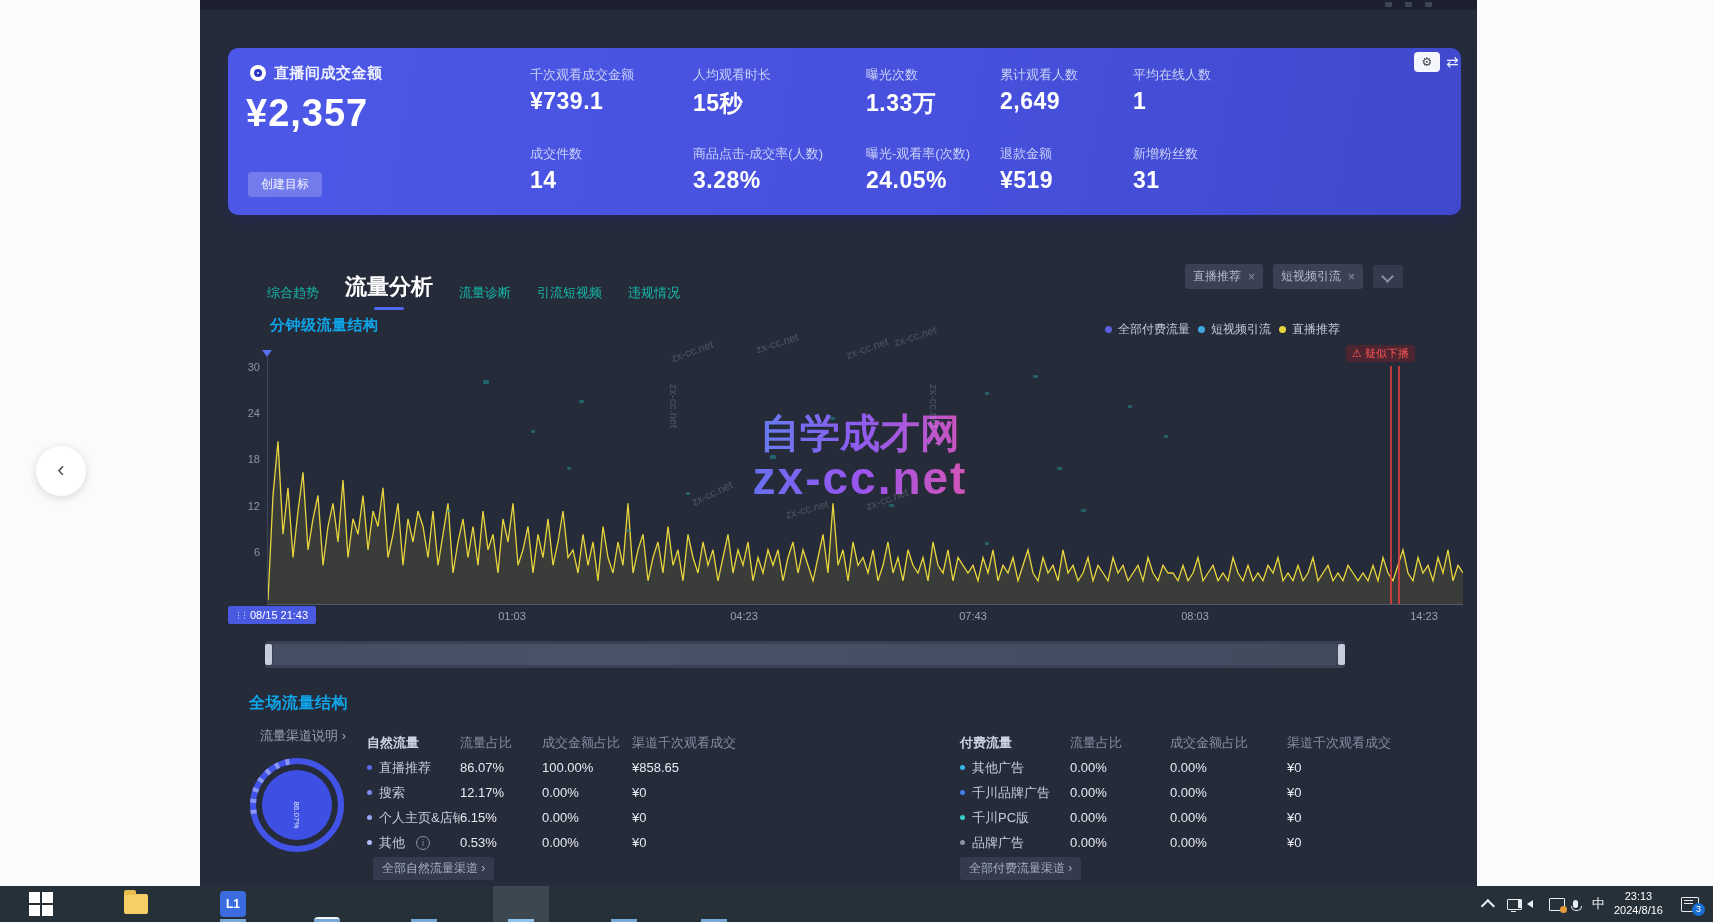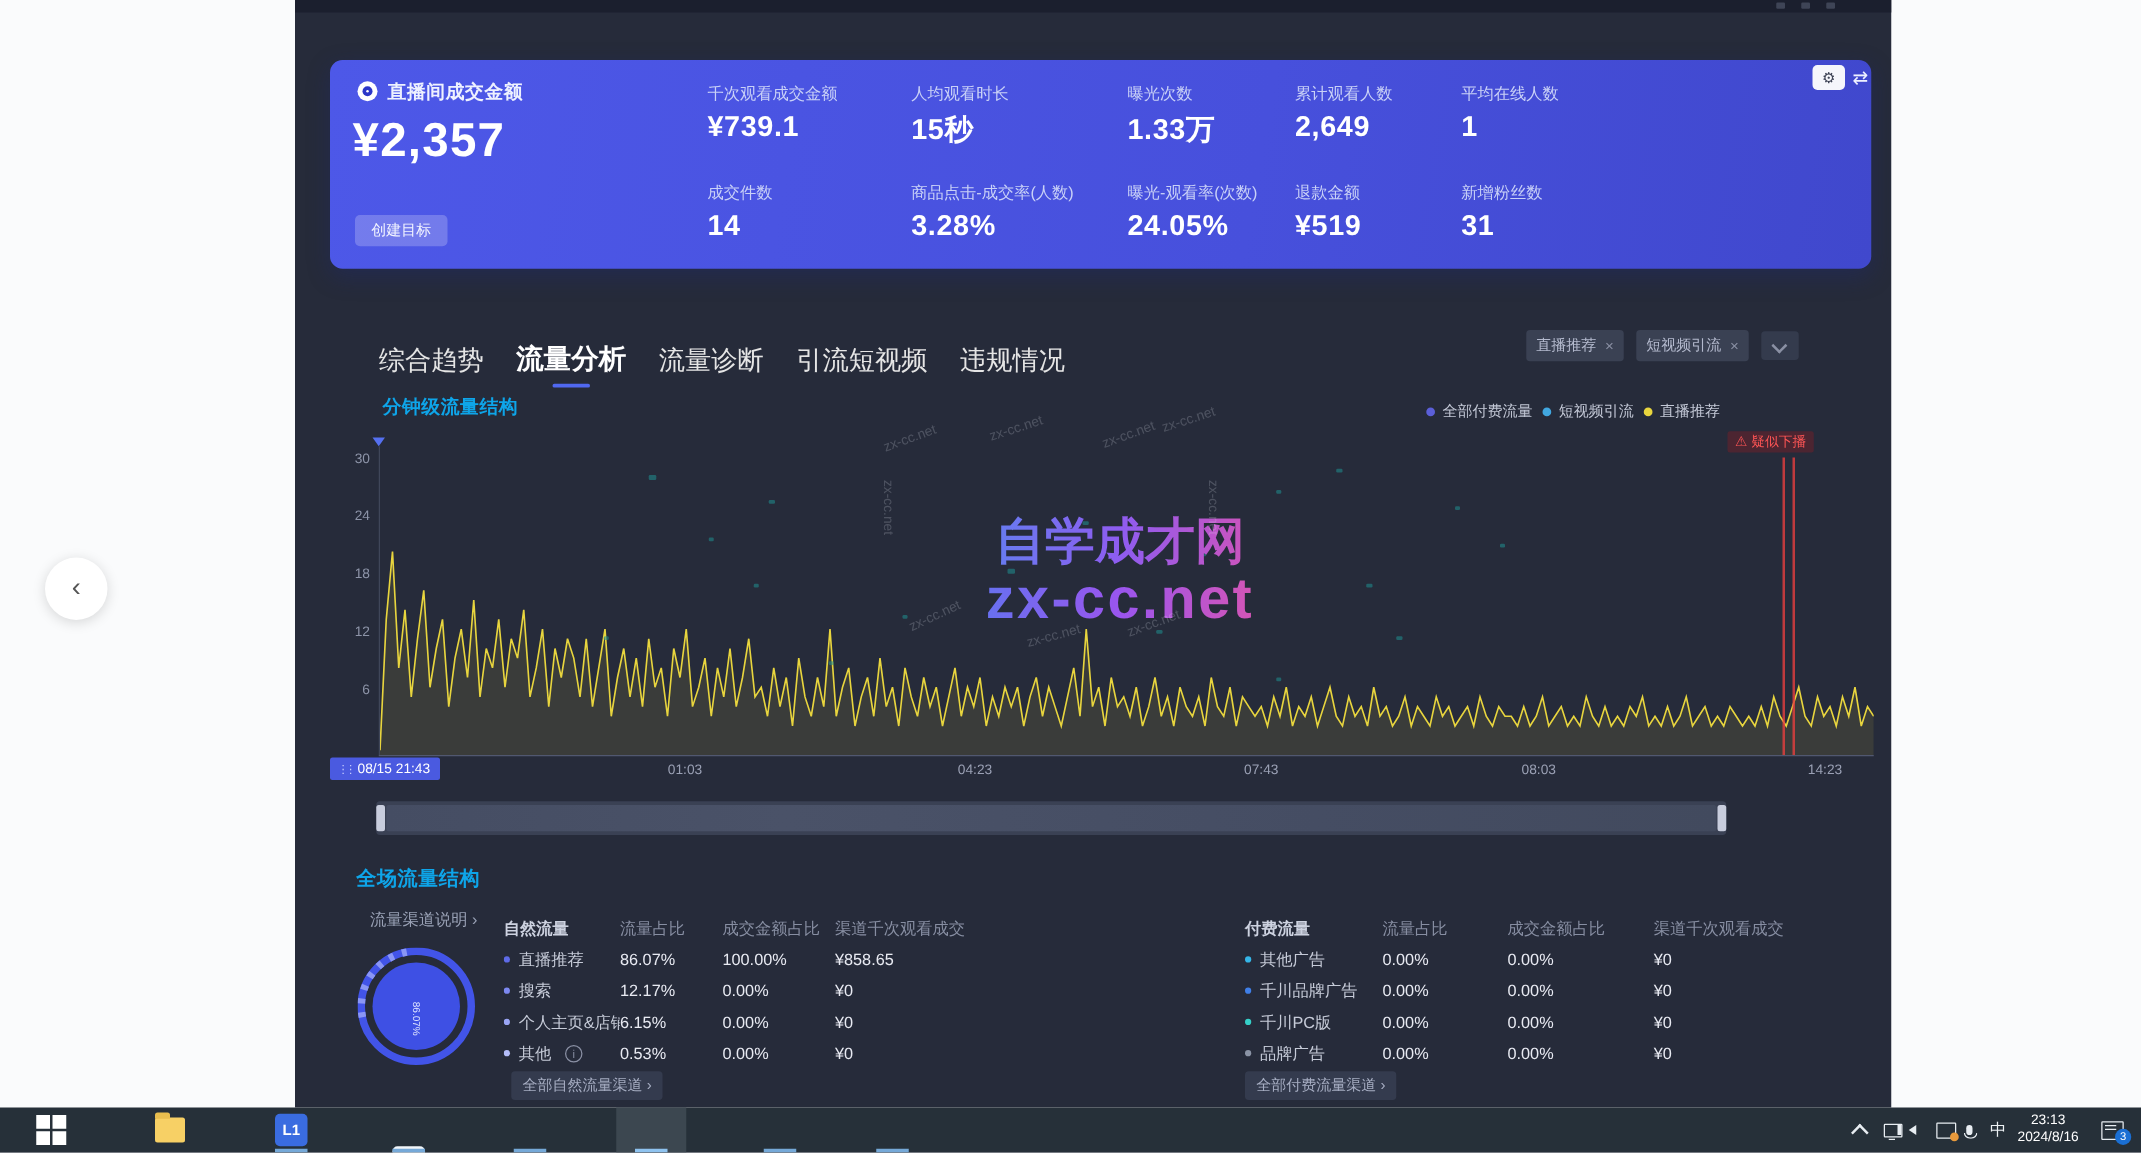--- a/index.html
+++ b/index.html
@@ -1,20 +1,20 @@
 <!DOCTYPE html>
 <html><head>
 <meta charset="utf-8">
 <style>
   html,body{margin:0;padding:0;}
   body{width:1713px;height:922px;position:relative;overflow:hidden;background:#fafbfc;
        font-family:"Liberation Sans","DejaVu Sans",sans-serif;}
   .abs{position:absolute;}
   
-  #app-window{left:200px;top:0;width:1277px;height:886px;background:#262b3a;overflow:hidden;margin-left:36px;}
+  #app-window{left:200px;top:0;width:1277px;height:886px;background:#262b3a;overflow:hidden;}
   #top-strip{left:0;top:0;width:1297px;height:10px;background:#1b1f2e;}
   .strip-dot{width:7px;height:5px;border-radius:1px;background:#6a7088;opacity:.45;top:2px;}
   
   #kpi-card{left:28px;top:48px;width:1233px;height:167px;border-radius:10px;
             background:linear-gradient(100deg,#4d58e8 0%,#4750dc 60%,#4048cd 100%);
             box-shadow:0 6px 18px rgba(30,40,120,.35);}
   .kpi-title{left:46px;top:16px;font-size:15px;font-weight:700;color:#eef1ff;letter-spacing:.5px;}
   .goal-icon{left:22px;top:17px;width:16px;height:16px;border-radius:50%;background:#fff;}
   .goal-icon i{position:absolute;left:4px;top:4px;width:8px;height:8px;border-radius:50%;
                background:#2b36c8;}
@@ -22,21 +22,21 @@
   .kpi-big{left:18px;top:44px;font-size:38px;font-weight:700;color:#fff;letter-spacing:1px;}
   .kpi-btn{left:20px;top:124px;padding:4px 13px;border-radius:4px;background:rgba(255,255,255,.22);
            color:#f2f4ff;font-size:12px;cursor:pointer;}
   .m-label{font-size:13px;color:#c9d1f7;white-space:nowrap;}
   .m-value{font-size:23px;font-weight:700;color:#fff;white-space:nowrap;letter-spacing:.5px;}
   .card-tool{left:1186px;top:4px;width:26px;height:20px;border-radius:4px;background:#f5f6fb;
              color:#3c4254;font-size:12px;line-height:20px;text-align:center;cursor:pointer;}
   .card-swap{left:1218px;top:5px;color:#eef1ff;font-size:15px;cursor:pointer;}
   
   #tabs{left:67px;top:272px;display:flex;gap:26px;align-items:flex-end;}
-  .tab{font-size:21px;color:#e5e5e5;cursor:pointer;position:relative;padding-bottom:6px;white-space:nowrap;}
+  .tab{font-size:13px;color:#14b8a6;cursor:pointer;position:relative;padding-bottom:6px;white-space:nowrap;}
   .tab.active{font-size:22px;font-weight:700;color:#ffffff;}
   .tab.active::after{content:"";position:absolute;left:50%;transform:translateX(-50%);bottom:-2px;
                      width:30px;height:3px;border-radius:2px;background:#5068f0;}
   
   #filter-pills{left:985px;top:264px;display:flex;gap:10px;align-items:center;}
   .pill{background:#3a4153;border-radius:3px;color:#b4bace;font-size:12px;padding:4px 8px;
         display:flex;gap:7px;align-items:center;cursor:pointer;white-space:nowrap;}
   .pill .x{color:#8a90a4;font-size:12px;cursor:pointer;}
   .pill-dd{width:30px;height:23px;background:#343b4d;border-radius:3px;position:relative;cursor:pointer;}
   .pill-dd i{position:absolute;left:10px;top:7px;width:7px;height:7px;border-left:2px solid #8a90a4;

